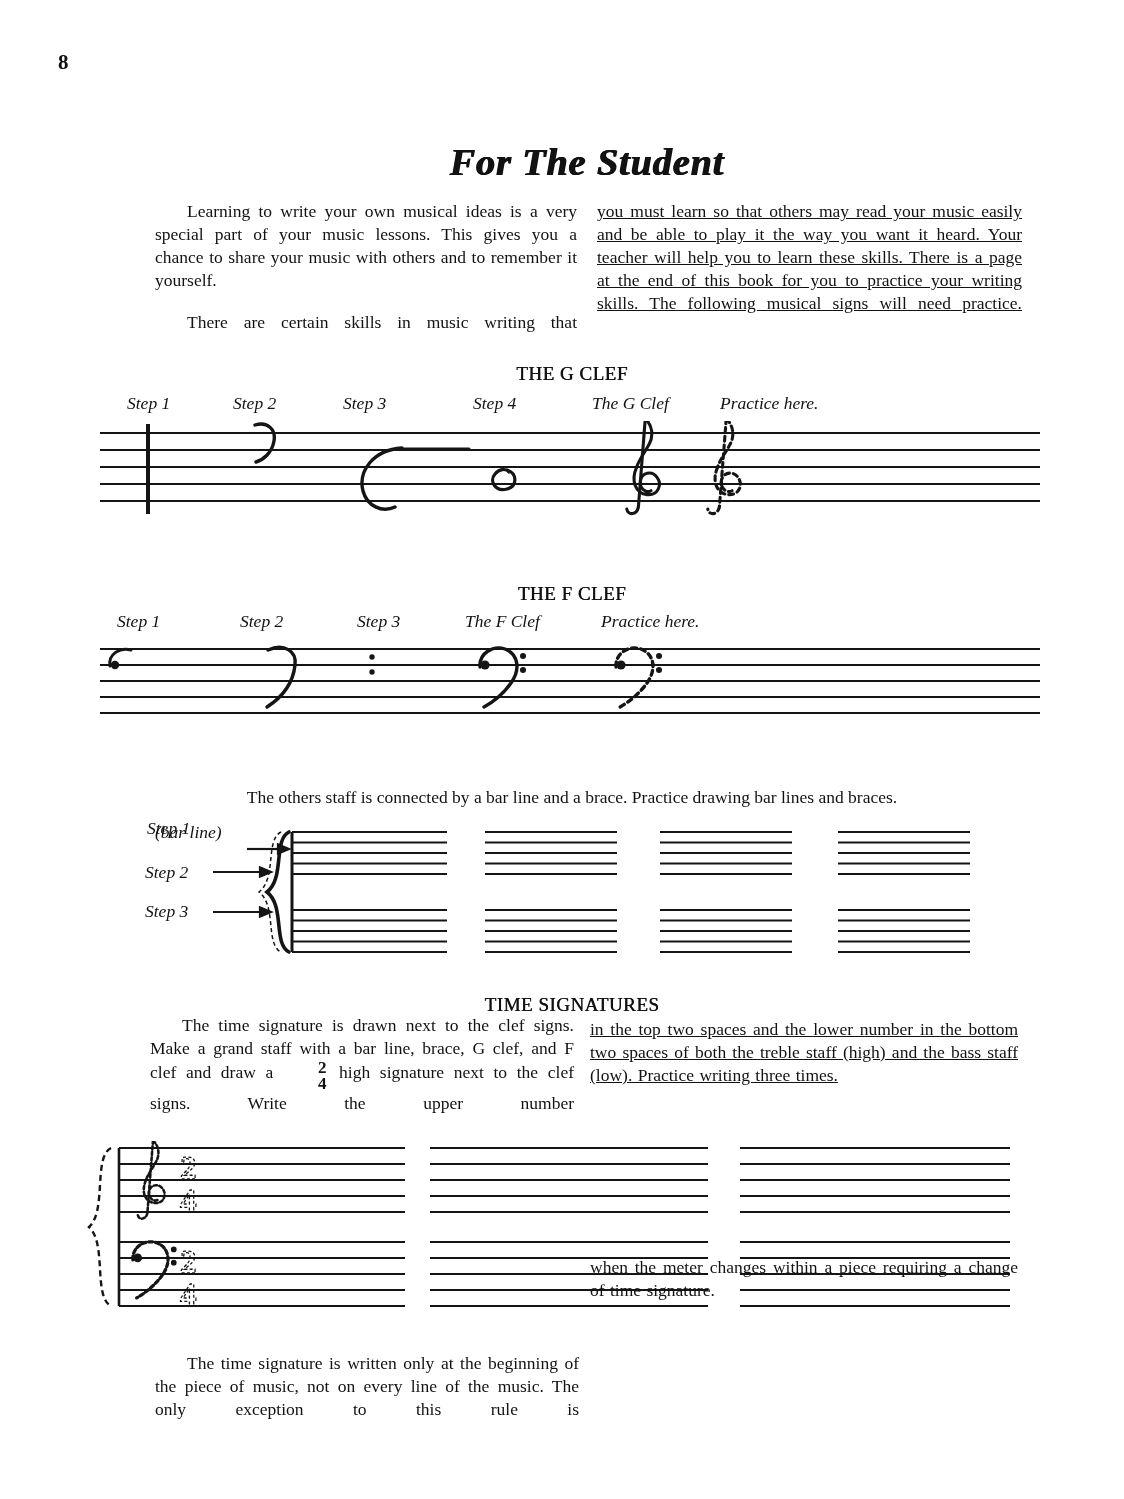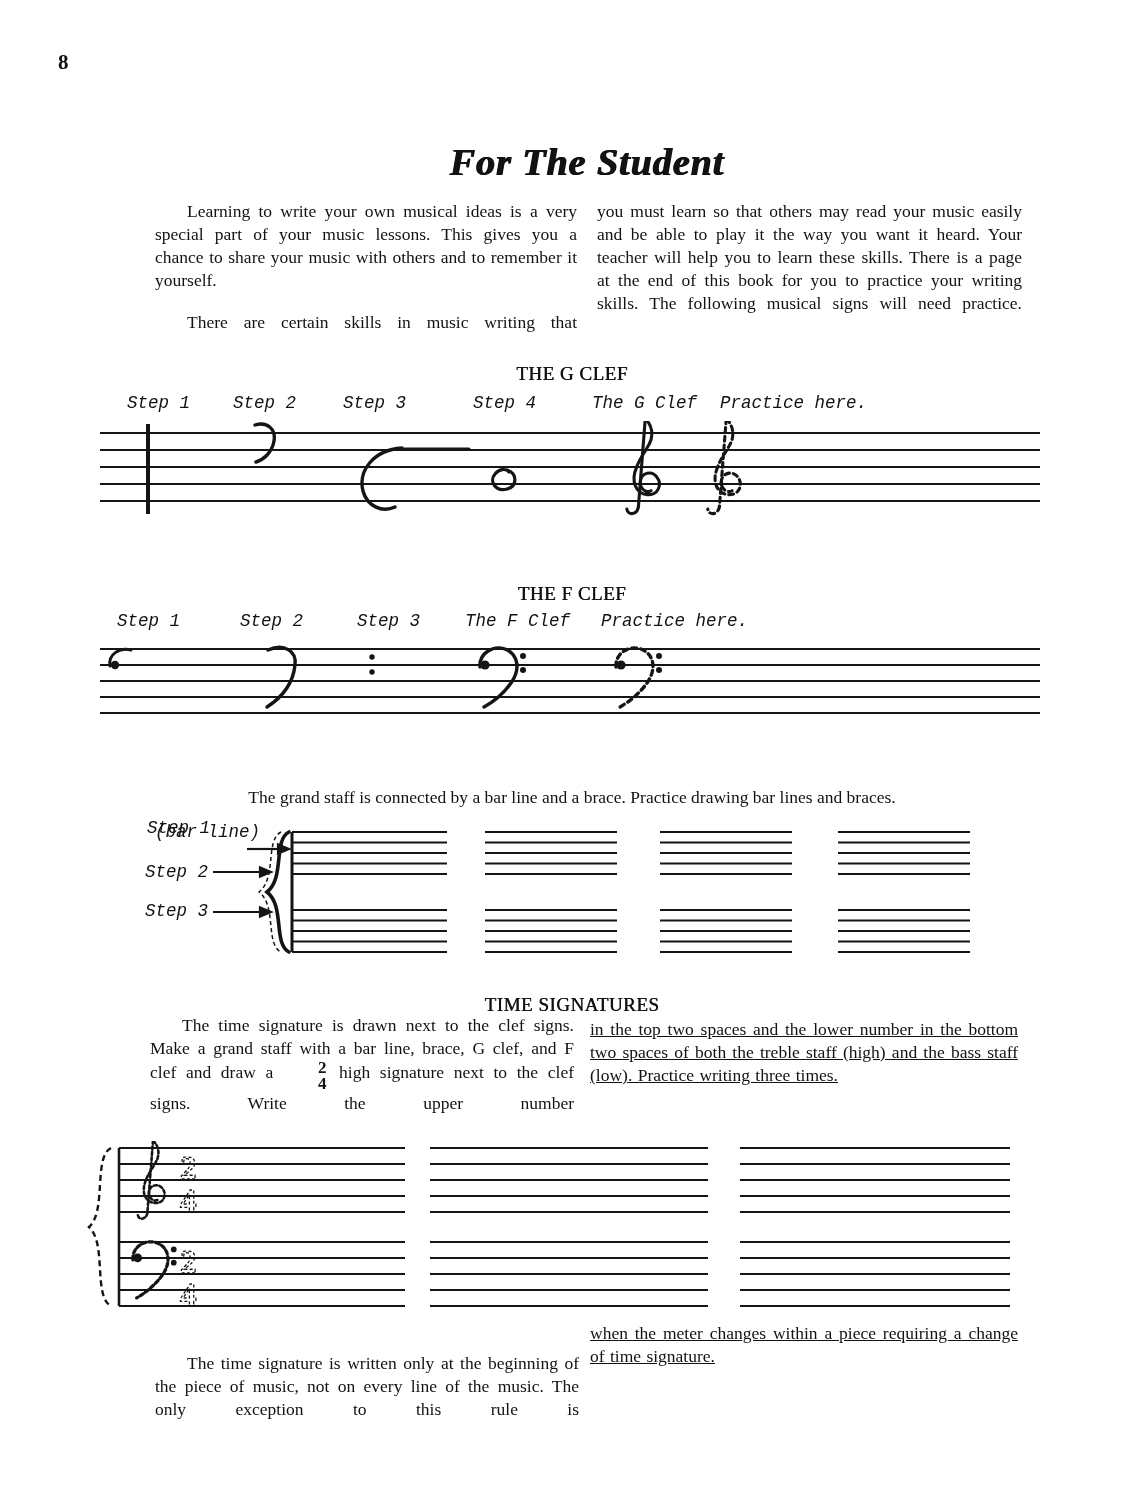--- a/index.html
+++ b/index.html
@@ -21,21 +21,21 @@
     text-shadow:0.4px 0 #121212;
   }
   .body-col {
     font-size:17.5px; line-height:1.31; text-align:justify;
     word-spacing:1px;
   }
   .body-col p { margin:0 0 19px 0; }
   .indent { text-indent:32px; }
   .force-last { text-align-last:justify; }
   .center-line { left:0; right:0; text-align:center; padding-left:20px; font-size:17.5px; }
-  .step-label { position:absolute; font-style:italic; font-size:17.5px; white-space:nowrap;font-family:Liberation Mono, monospace; }
+  .step-label { position:absolute; font-style:italic; font-size:17.5px; white-space:nowrap; }
   .frac {
     display:inline-block; vertical-align:-11px; text-align:center;
     font-weight:bold; font-size:17px; line-height:0.95; padding:0 3px;
   }
   .frac span { display:block; }
   svg { display:block; }
   svg text.ts-digit {
     font-family:"Liberation Serif", serif; font-weight:bold; font-size:33px;
   }
 </style>
@@ -45,21 +45,21 @@
 <div class="page">
 
   <div class="abs pageno" style="left:58px; top:50px;">8</div>
 
   <div class="abs body-col" style="left:155px; top:200px; width:422px;">
     <p class="indent">Learning to write your own musical ideas is a very special part of your music lessons.  This gives you a chance to share your music with others and to remember it yourself.</p>
     <p class="indent force-last">There are certain skills in music writing that</p>
   </div>
 
   <div class="abs title" style="top:140px;">For The Student</div>
-  <div class="abs body-col" style="left:597px; top:200px; width:425px;">
+  <div class="abs body-col" style="left:597px; top:200px; width:425px;text-decoration:underline;">
     <p class="force-last">you must learn so that others may read your music easily and be able to play it the way you want it heard.  Your teacher will help you to learn these skills.  There is a page at the end of this book for you to practice your writing skills.  The following musical signs will need practice.</p>
   </div>
 
   <div class="abs sec-head" style="top:363px;">THE G CLEF</div>
 
   <div class="abs" style="left:95px; top:393px; width:950px; height:135px;">
     <span class="step-label" style="left:32px;  top:0;">Step 1</span>
     <span class="step-label" style="left:138px; top:0;">Step 2</span>
     <span class="step-label" style="left:248px; top:0;">Step 3</span>
     <span class="step-label" style="left:378px; top:0;">Step 4</span>
@@ -126,21 +126,21 @@
       <path d="M 173,9 C 189,2 202,10 200,24 C 198,43 186,57 172,66" stroke="#151515" stroke-width="3.4" fill="none" stroke-linecap="round"></path>
       <g>
         <circle cx="277" cy="16" r="2.7" fill="#151515"></circle>
         <circle cx="277" cy="31" r="2.7" fill="#151515"></circle>
       </g>
       <use href="#bass" transform="translate(383,3)"></use>
       <use href="#bass" transform="translate(519,3)" stroke-dasharray="5 4"></use>
     </svg>
   </div>
 
-  <div class="abs center-line" style="top:787px;">The grand staff is connected by a bar line and a brace.  Practice drawing bar lines and braces.</div>
+  <div class="abs center-line" style="top:787px;">The others staff is connected by a bar line and a brace.  Practice drawing bar lines and braces.</div>
 
   <div class="abs" style="left:95px; top:816px; width:950px; height:158px;">
     <span class="step-label" style="left:52px; top:2px;">Step 1</span>
     <span class="step-label" style="left:60px; top:6px;">(bar line)</span>
     <span class="step-label" style="left:50px; top:46px;">Step 2</span>
     <span class="step-label" style="left:50px; top:85px;">Step 3</span>
 
     <svg class="abs" style="left:0; top:0;" width="950" height="158" viewBox="0 0 950 158">
 
       <g stroke="#151515" stroke-width="2.2" fill="#151515">
@@ -274,17 +274,17 @@
         <line x1="655" y1="133" x2="925" y2="133"></line>
           <line x1="655" y1="149" x2="925" y2="149"></line>
         <line x1="655" y1="165" x2="925" y2="165"></line>
       </g>
     </svg>
   </div>
 
   <div class="abs body-col" style="left:155px; top:1328px; width:424px;margin-top:24px;">
     <p class="indent force-last">The time signature is written only at the beginning of the piece of music, not on every line of the music.  The only exception to this rule is</p>
   </div>
-  <div class="abs body-col" style="left:590px; top:1322px; width:428px;text-decoration:underline;">
+  <div class="abs body-col" style="left:590px; top:1256px; width:428px;">
     <p>when the meter changes within a piece requiring a change of time signature.</p>
   </div>
 
 </div>
 
 </body></html>

